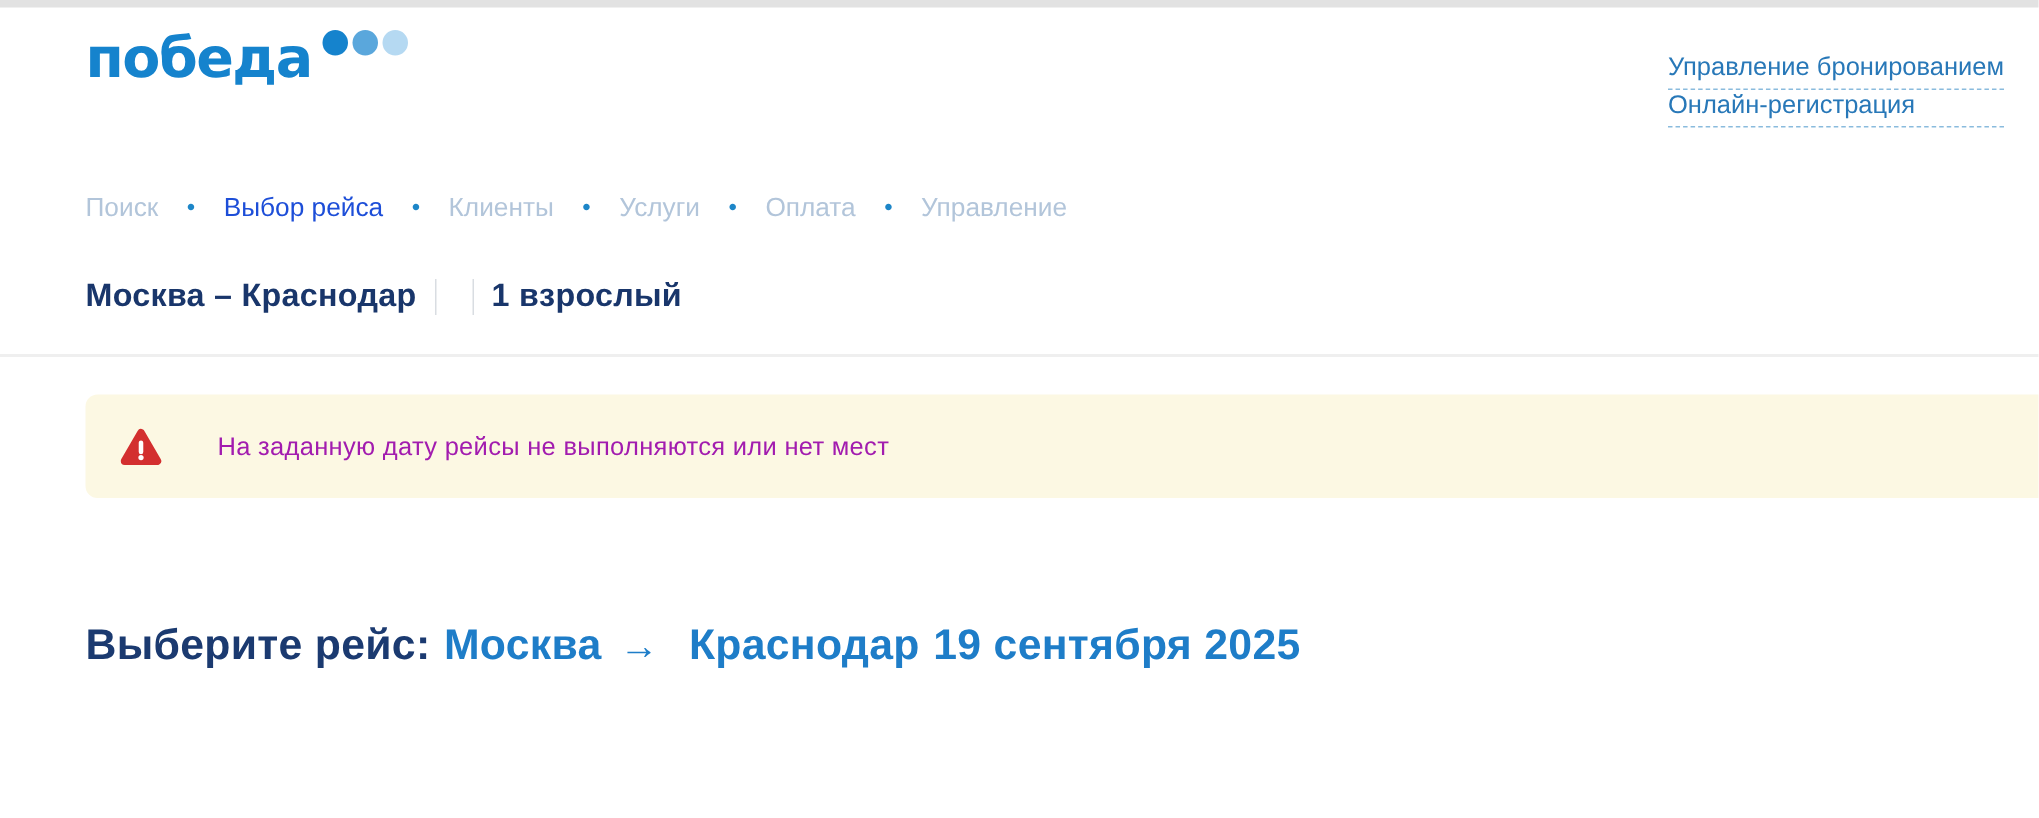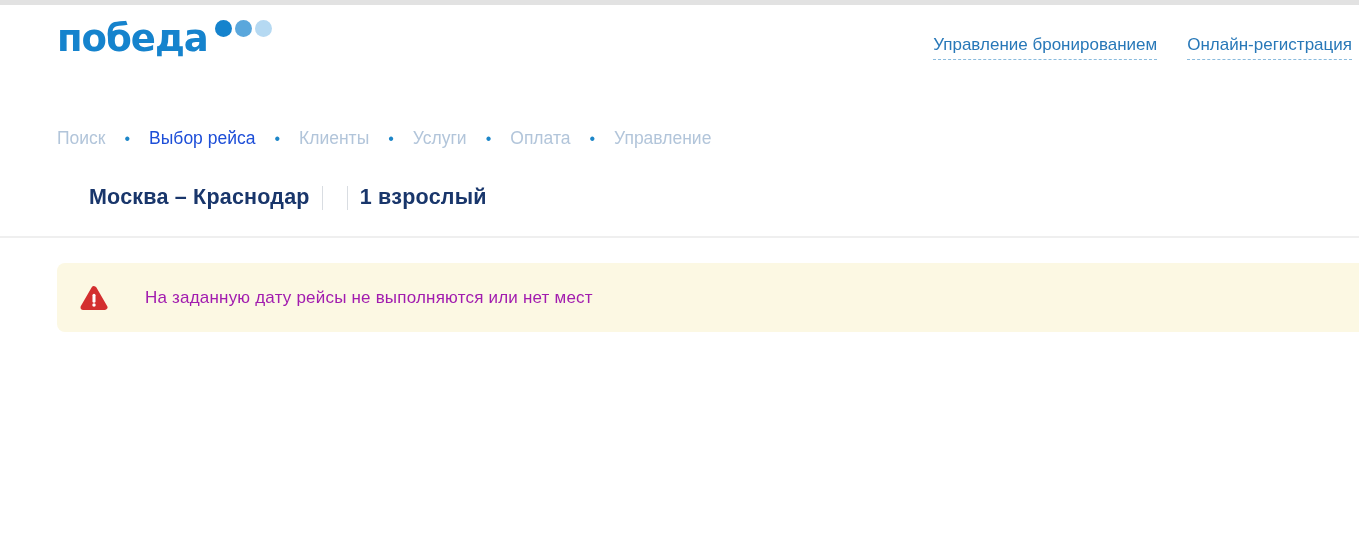--- a/index.html
+++ b/index.html
@@ -28,22 +28,22 @@
     letter-spacing: -1px; line-height: 1;
     font-family: "DejaVu Sans", sans-serif;
   }
   .logo-dots { display: flex; align-items: center; margin-left: 4px; margin-bottom: 2px; }
   .logo-dot { width: 17px; height: 17px; border-radius: 50%; margin-left: 3px; }
   .logo-dot.d1 { background: #1583cd; }
   .logo-dot.d2 { background: #5aa7dc; }
   .logo-dot.d3 { background: #b5d9f2; }
 
   .header-links {
-    position: absolute; top: 35px; right: 7px;
-    display: flex; gap: 30px;
+    position: absolute; top: 35px; right: 23px;
+    display: flex;  flex-direction: column;
   }
   .header-link {
     font-size: 17px; color: #2878b8;
     padding-bottom: 4px;
     border-bottom: 1px dashed #8abbdd;
     cursor: pointer; white-space: nowrap;
   }
 
   
   .breadcrumb {
@@ -54,21 +54,20 @@
   .crumb { color: #b2c5da; cursor: pointer; white-space: nowrap; }
   .crumb.active { color: #1d4ed8; cursor: default; }
   .crumb-dot { color: #1d86c8; font-size: 16px; }
 
   
   .trip-summary {
     position: absolute; top: 185px; left: 57px;
     display: flex; align-items: center;
     font-size: 21.5px; font-weight: bold; color: #19366b;
     letter-spacing: 0.2px;
-    margin-left: 32px;
   }
   .trip-sep {
     width: 1px; height: 24px; background: #d9dde2;
     margin: 0 12px;
   }
 
   .section-divider {
     position: absolute; top: 236px; left: 0; right: 0;
     height: 2px; background: #efefef;
   }
@@ -146,14 +145,21 @@
 
   <div class="alert">
     <svg class="alert-icon" viewBox="0 0 24 22">
       <path d="M12 3 L21.3 19 L2.7 19 Z" fill="#d32f2f" stroke="#d32f2f" stroke-width="4.5" stroke-linejoin="round"></path>
       <line x1="12" y1="8.6" x2="12" y2="13.8" stroke="#ffffff" stroke-width="2.6" stroke-linecap="round"></line>
       <circle cx="12" cy="17" r="1.5" fill="#ffffff"></circle>
     </svg>
     <span class="alert-message">На заданную дату рейсы не выполняются или нет мест</span>
   </div>
 
+  <div class="select-heading">
+    <span class="h-dark">Выберите рейс:</span>
+    <span class="h-blue h-origin">Москва</span>
+    <span class="h-blue h-arrow">→</span>
+    <span class="h-blue h-dest">Краснодар</span>
+    <span class="h-blue h-date">19 сентября 2025</span>
+  </div>
 
 </div>
 
 </body></html>

